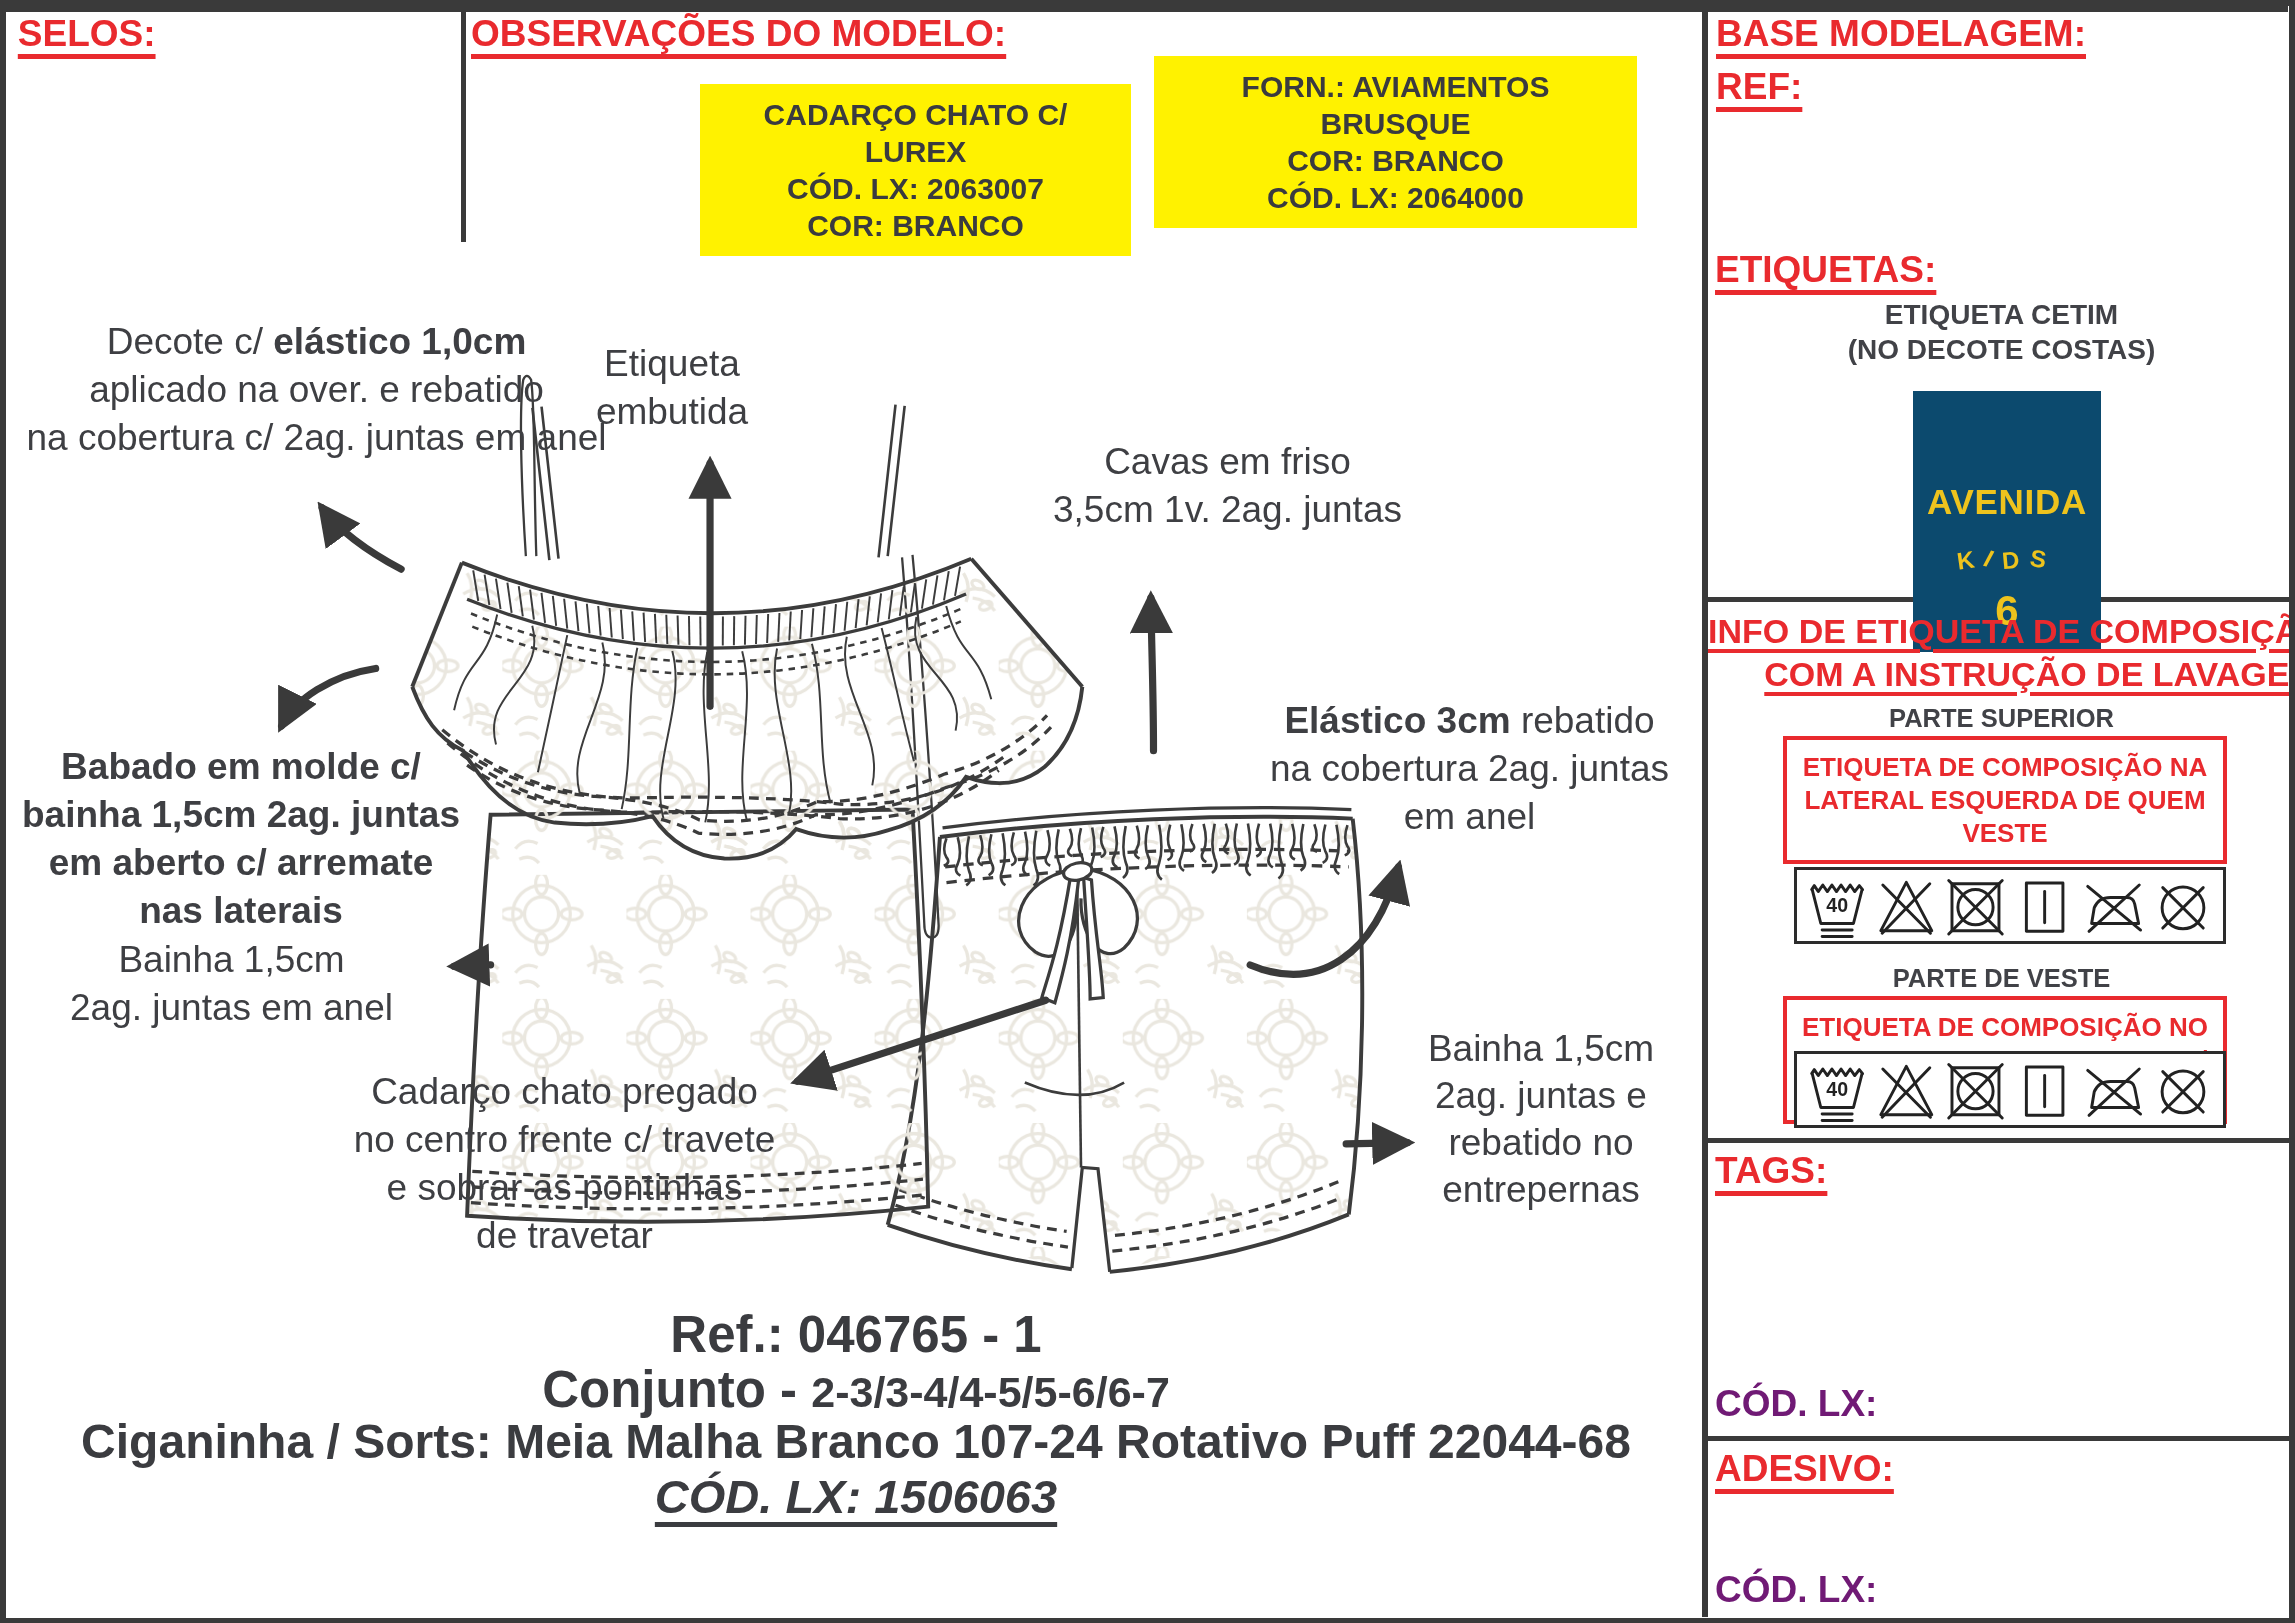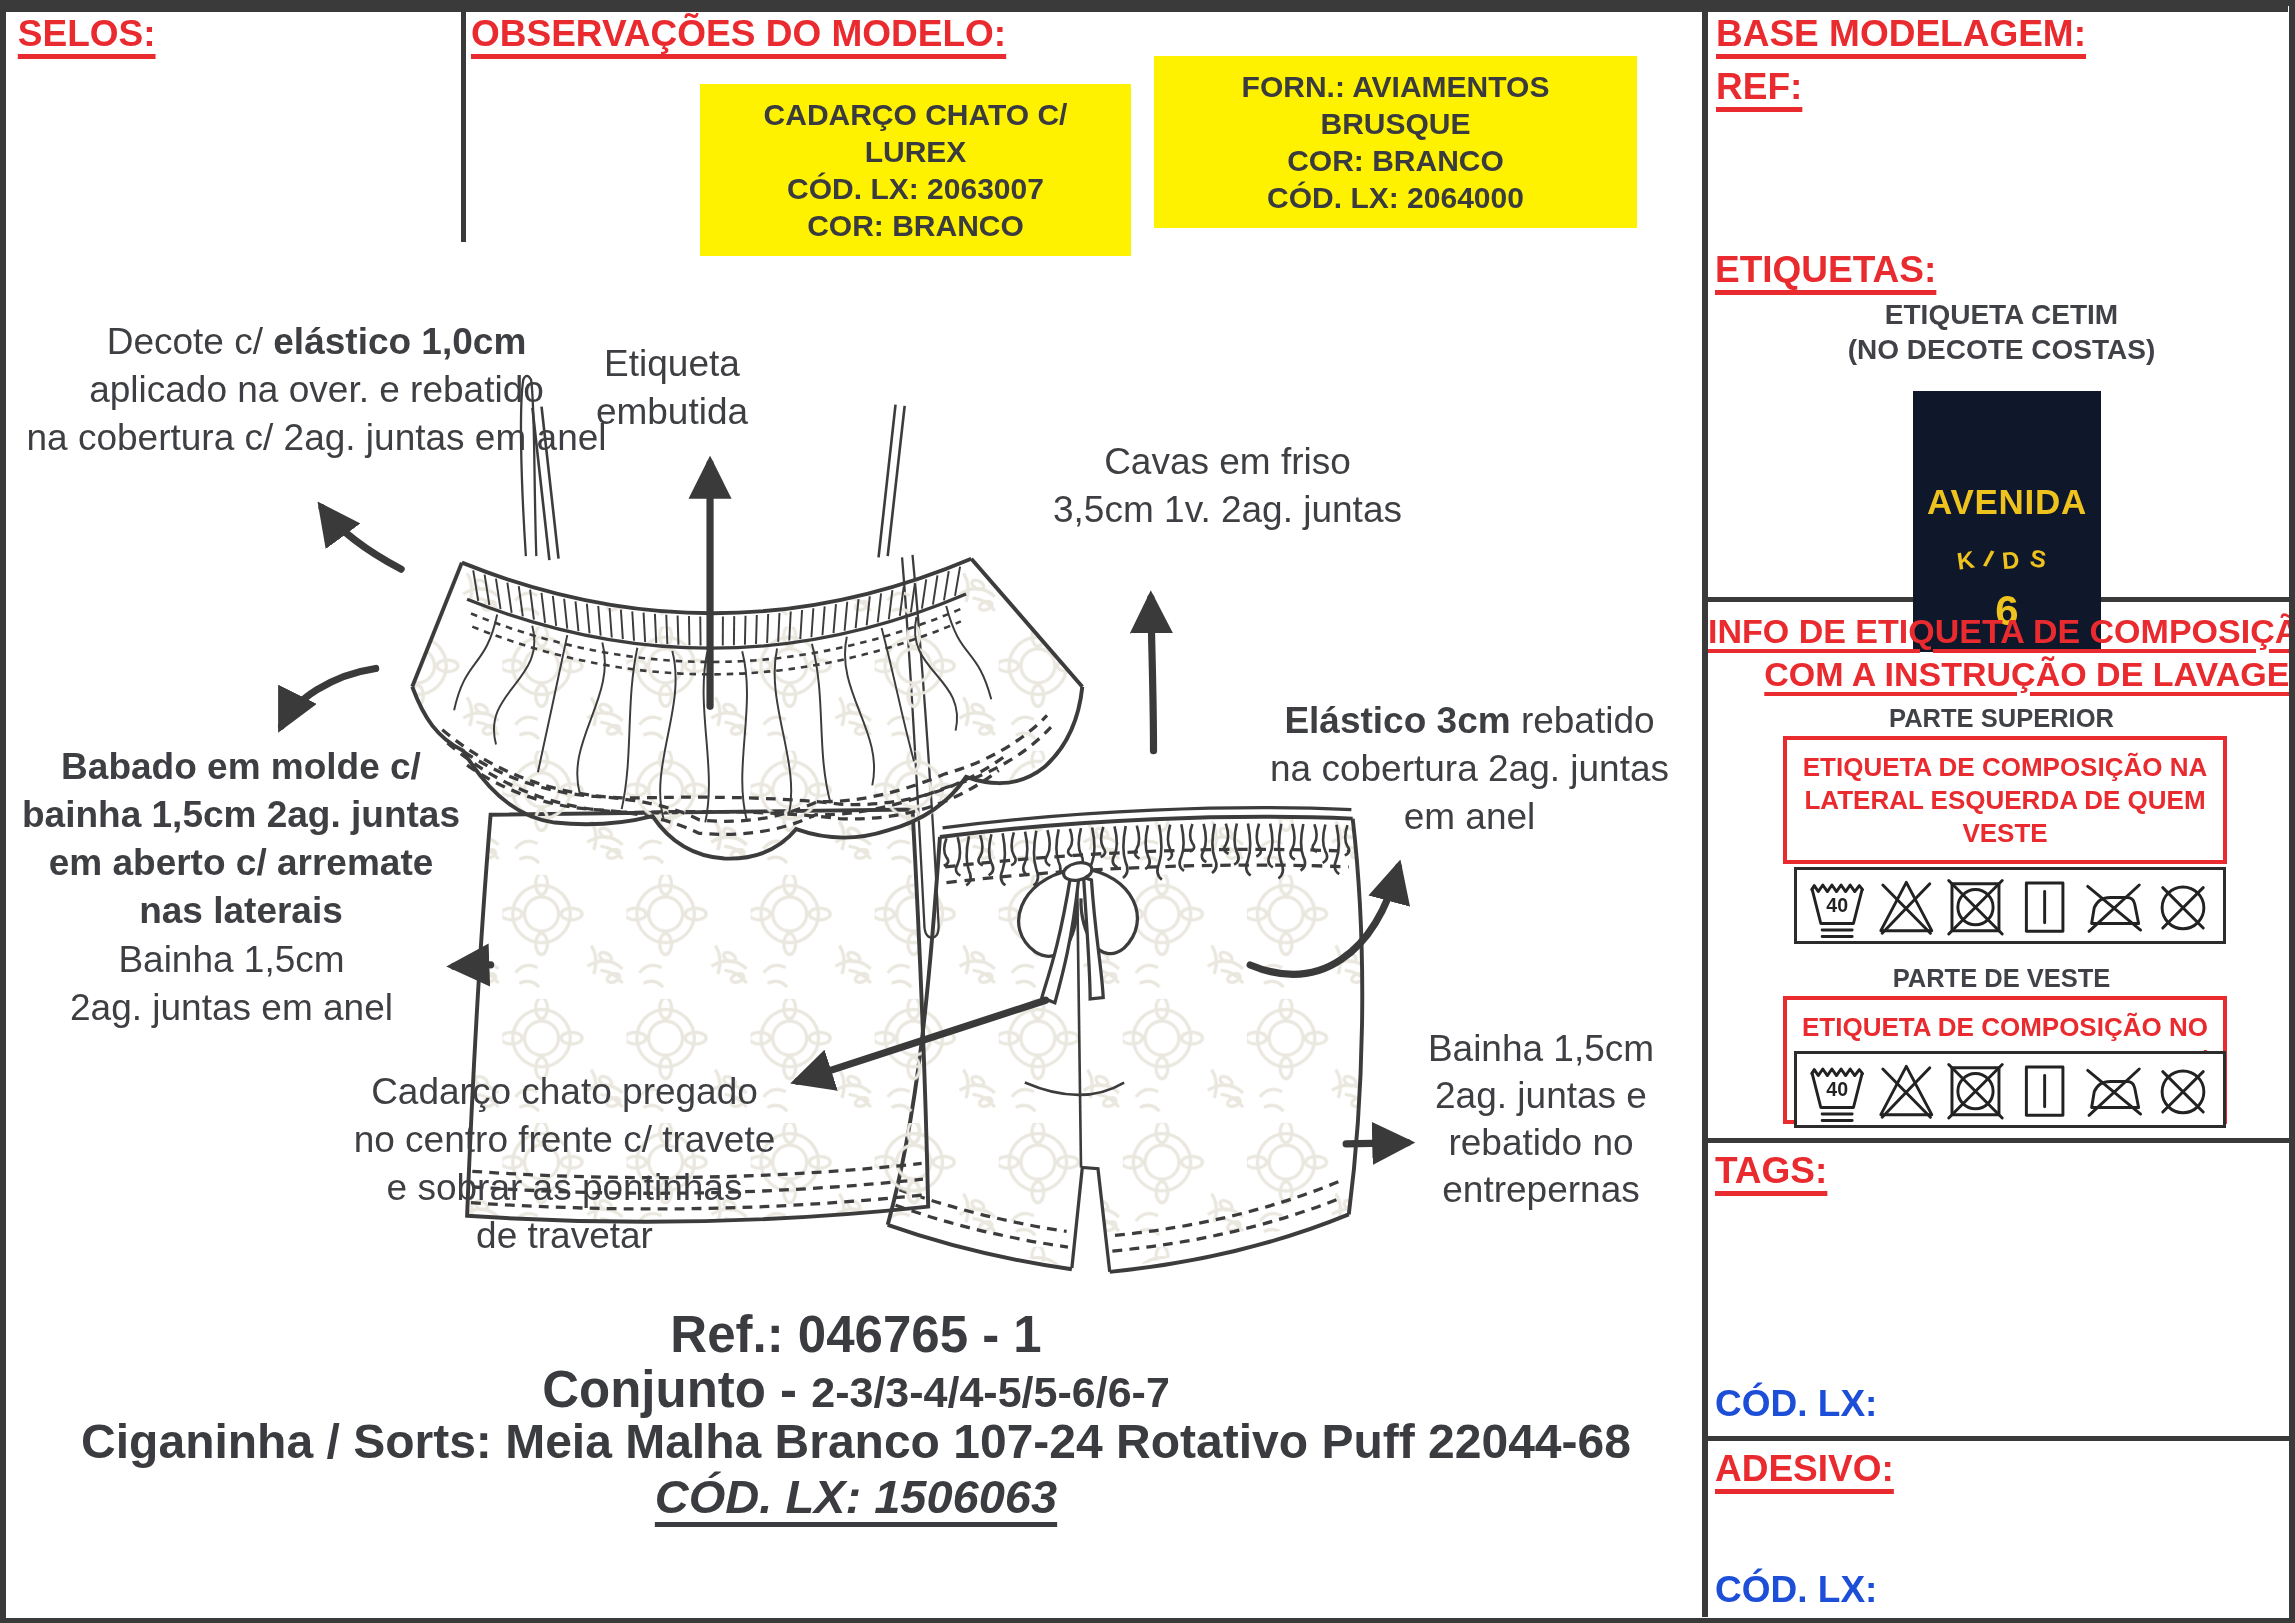--- a/index.html
+++ b/index.html
@@ -8,35 +8,35 @@
     font-family:"Liberation Sans", sans-serif; color:#3e3f43; overflow:hidden;
     box-sizing:border-box; border:6.5px solid #3a3a3a;
   }
   .abs{position:absolute;}
   .line{position:absolute; background:#3a3a3a;}
   .rhead{
     color:#e92a2e; font-weight:bold; font-size:37px; letter-spacing:0;
     text-decoration:underline; text-decoration-thickness:4.6px; text-underline-offset:7.8px;
     white-space:nowrap;
   }
-  .rlabel{color:#1d4ed8; font-weight:bold; font-size:37px; white-space:nowrap;}
+  .rlabel{color:#701a75; font-weight:bold; font-size:37px; white-space:nowrap;}
   .note{
     background:#fff200; color:#3a3b3f; font-weight:bold; font-size:30px; line-height:37px;
     text-align:center; padding:11.8px 17px; box-sizing:border-box;
   }
   .gray-b{color:#414247; font-weight:bold; text-align:center;}
   .redbox{
     border:4.6px solid #e92a2e; color:#e92a2e; font-weight:bold; font-size:26px; line-height:33px;
     text-align:center; box-sizing:border-box; padding:10.5px 6.5px; background:#fff;
   }
   .carebox{border:3.3px solid #2c2c2c; background:#fff; box-sizing:border-box;margin-left:7px;}
   .ann{color:#3e3f43; font-size:37px; line-height:48px; text-align:center; position:absolute;}
   .ann b{font-weight:bold;}
   .footer-line{position:absolute; left:0; width:1700px; text-align:center; font-weight:bold; color:#3b3c40; white-space:nowrap;}
-  .pink-label{background:#0f172a; position:absolute; overflow:hidden;}
+  .pink-label{background:#0c4a6e; position:absolute; overflow:hidden;}
   .pink-label .brand{position:absolute; width:100%; text-align:center; color:#eec31d; font-weight:bold;}
   .kidrow span{display:inline-block; color:#eec31d; font-weight:bold;}
   .washtemp{font:bold 30px "Liberation Sans",sans-serif; fill:#222;}
   .care-sym{stroke:#222; stroke-width:4.5; fill:none; stroke-linecap:round; stroke-linejoin:round;}
   svg text{font-family:"Liberation Sans",sans-serif;}
 </style>
 </head>
 <body>
 
 <div class="sheet">

